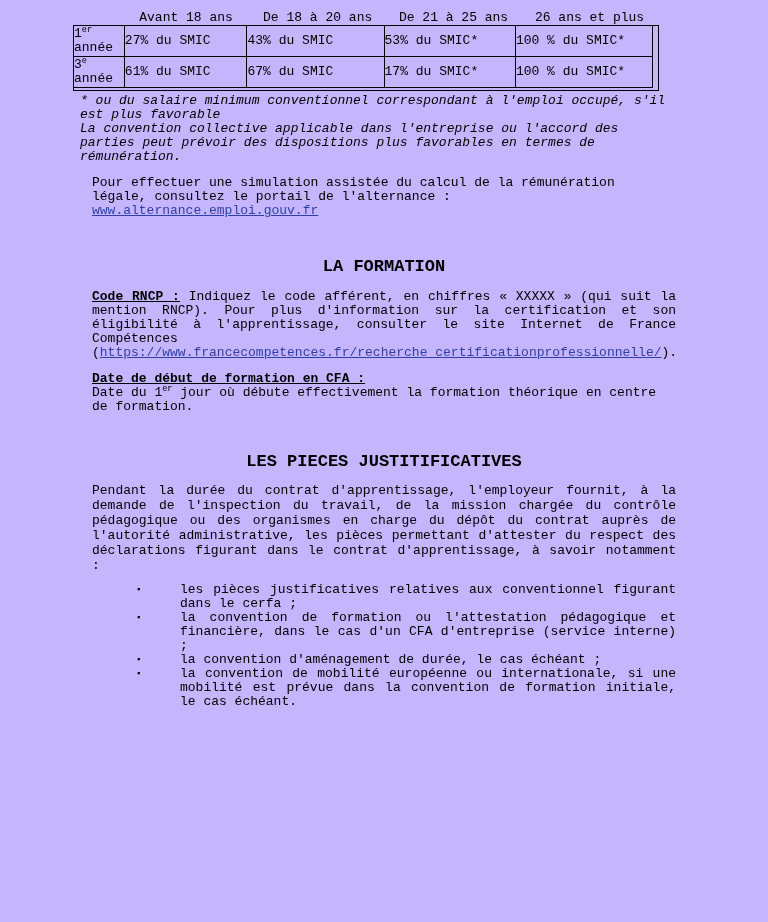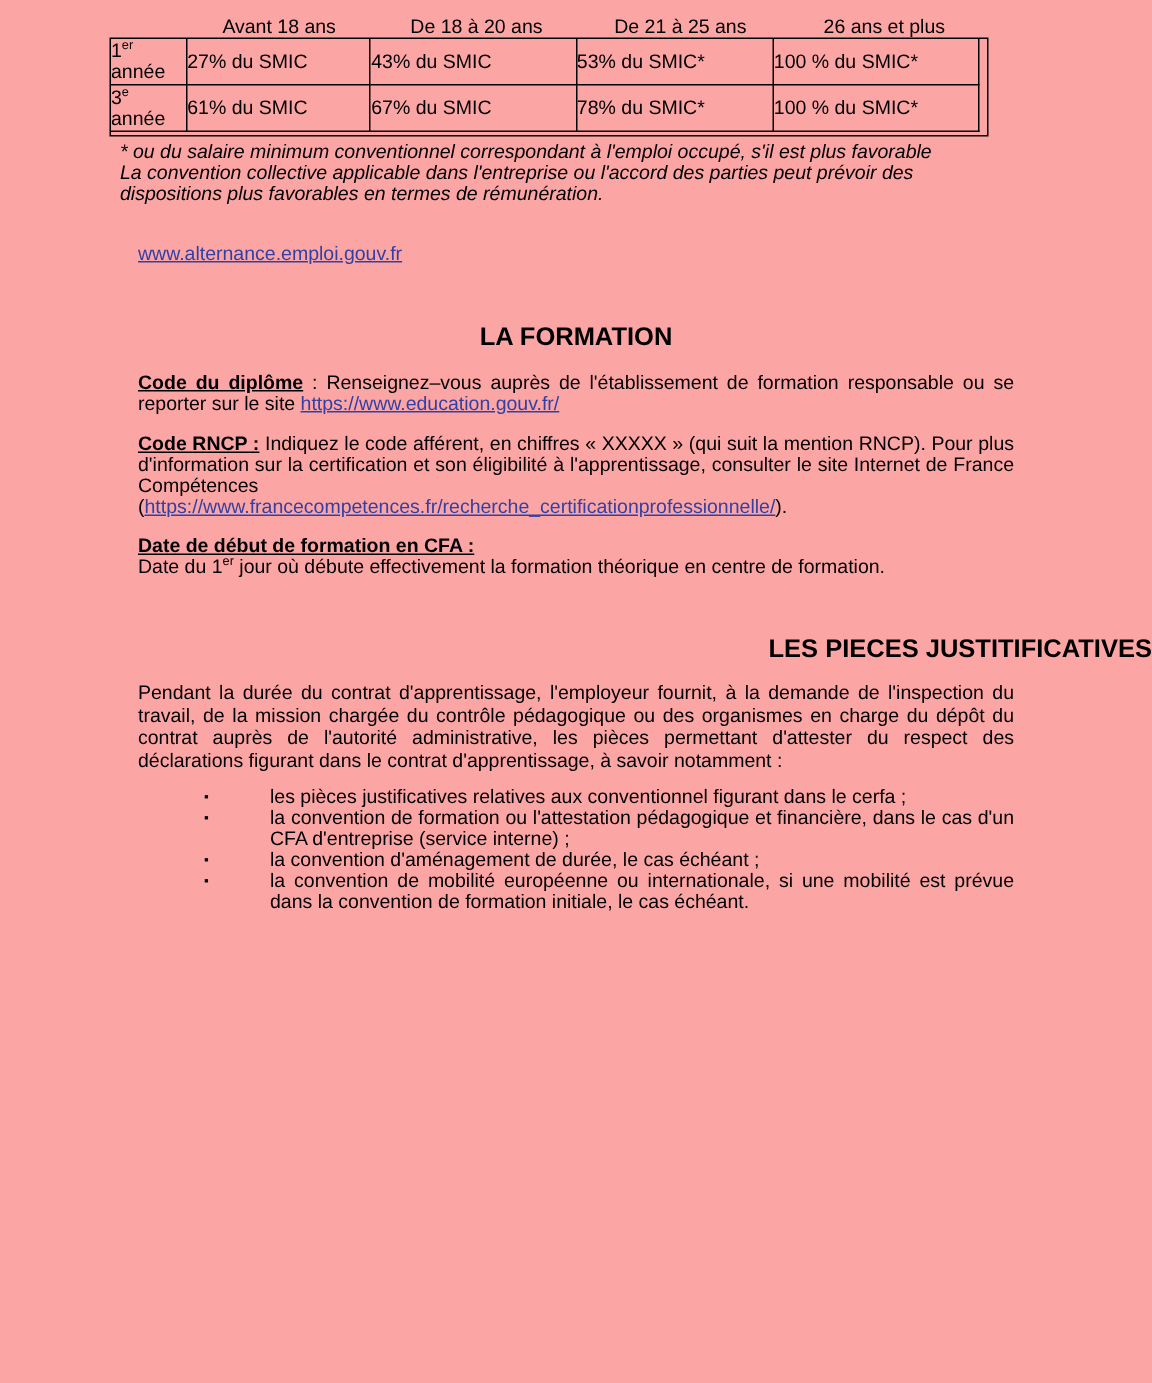--- a/index.html
+++ b/index.html
@@ -1,19 +1,19 @@
 <!DOCTYPE html>
 <html><head>
 <meta charset="utf-8">
 <style>
   html,body{margin:0;padding:0;background:#ffffff;}
   .page{
     width:768px;height:922px;position:relative;overflow:hidden;
-    background:#fca5a5;color:#000000;
-    font-family:Liberation Sans, sans-serif;
+    background:#c4b5fd;color:#000000;
+    font-family:Liberation Mono, monospace;
     font-size:13px;line-height:14px;
   }
   p{margin:0;}
   
   .table-area{margin:10px 0 0 73px;width:586px;}
   table{border-collapse:collapse;table-layout:fixed;}
   .rem-header{width:586px;}
   .rem-header td{text-align:center;padding:0;line-height:15px;font-size:13px;}
   .rem-box{border:1px solid #000;padding:0 5px 2px 0;}
   .rem-body{width:579px;}
@@ -24,21 +24,21 @@
   col.c3{width:22.7%;} col.c4{width:23.7%;}
   sup{font-size:8.5px;line-height:0;vertical-align:super;}
   
   .notes{margin:3px 0 12px 80px;width:597px;font-style:italic;}
   
   .sim{margin:3px 0 0 92px;width:584px;}
   .para{margin:11px 0 0 92px;width:584px;}
   .m13{margin-top:13px;} .m12{margin-top:12px;}
   .just{text-align:justify;}
   .h1{margin:39px 0 0;font-size:17px;line-height:20px;font-weight:bold;text-align:center;}
-  .h1.pieces{margin-top:38px;text-align:right;}
+  .h1.pieces{margin-top:38px;}
   .intro{line-height:15px;}
   .lbl{font-weight:bold;text-decoration:underline;}
   .link{color:#3240a6;text-decoration:underline;cursor:pointer;}
   
   ul.bullets{list-style:none;margin:10px 0 0 136px;padding:0;width:540px;}
   ul.bullets li{position:relative;padding-left:44px;text-align:justify;line-height:14px;}
   ul.bullets li::before{content:"▪";position:absolute;left:0;top:0;font-size:9px;line-height:14px;}
 </style>
 </head>
 <body>
@@ -78,41 +78,40 @@
               <td><span>1</span><sup>er</sup><span> année</span></td>
               <td>27% du SMIC</td>
               <td>43% du SMIC</td>
               <td>53% du SMIC*</td>
               <td>100 % du SMIC*</td>
             </tr>
             <tr>
               <td><span>3</span><sup>e</sup><span> année</span></td>
               <td>61% du SMIC</td>
               <td>67% du SMIC</td>
-              <td>78% du SMIC*</td>
+              <td>17% du SMIC*</td>
               <td>100 % du SMIC*</td>
             </tr>
           </tbody>
       </table>
     </div>
   </div>
 
   <div class="notes">
     <div>* ou du salaire minimum conventionnel correspondant à l'emploi occupé, s'il est plus favorable</div>
     <div>La convention collective applicable dans l'entreprise ou l'accord des parties peut prévoir des dispositions plus favorables en termes de rémunération.</div>
   </div>
 
-  <p class="sim"><br>
+  <p class="sim"><span>Pour effectuer une simulation assistée du calcul de la rémunération légale, consultez le portail de l'alternance :</span><br>
     <a class="link">www.alternance.emploi.gouv.fr</a>
   </p>
 
   <h2 class="h1">LA FORMATION</h2>
 
 
-  <p class="para just m13"><span class="lbl">Code du diplôme</span><span> : Renseignez–vous auprès de l'établissement de formation responsable ou se reporter sur le site </span><a class="link">https://www.education.gouv.fr/</a></p>
 
   <p class="para just m13"><span class="lbl">Code RNCP :</span><span> Indiquez le code afférent, en chiffres « XXXXX » (qui suit la mention RNCP). Pour plus d'information sur la certification et son éligibilité à l'apprentissage, consulter le site Internet de France Compétences</span><br><span>(</span><a class="link">https://www.francecompetences.fr/recherche_certificationprofessionnelle/</a><span>).</span></p>
 
   <p class="para m12"><span class="lbl">Date de début de formation en CFA :</span><br><span>Date du 1</span><sup>er</sup><span> jour où débute effectivement la formation théorique en centre de formation.</span></p>
 
   <h2 class="h1 pieces">LES PIECES JUSTITIFICATIVES</h2>
 
   <p class="para just intro">Pendant la durée du contrat d'apprentissage, l'employeur fournit, à la demande de l'inspection du travail, de la mission chargée du contrôle pédagogique ou des organismes en charge du dépôt du contrat auprès de l'autorité administrative, les pièces permettant d'attester du respect des déclarations figurant dans le contrat d'apprentissage, à savoir notamment :</p>
 
   <ul class="bullets">

